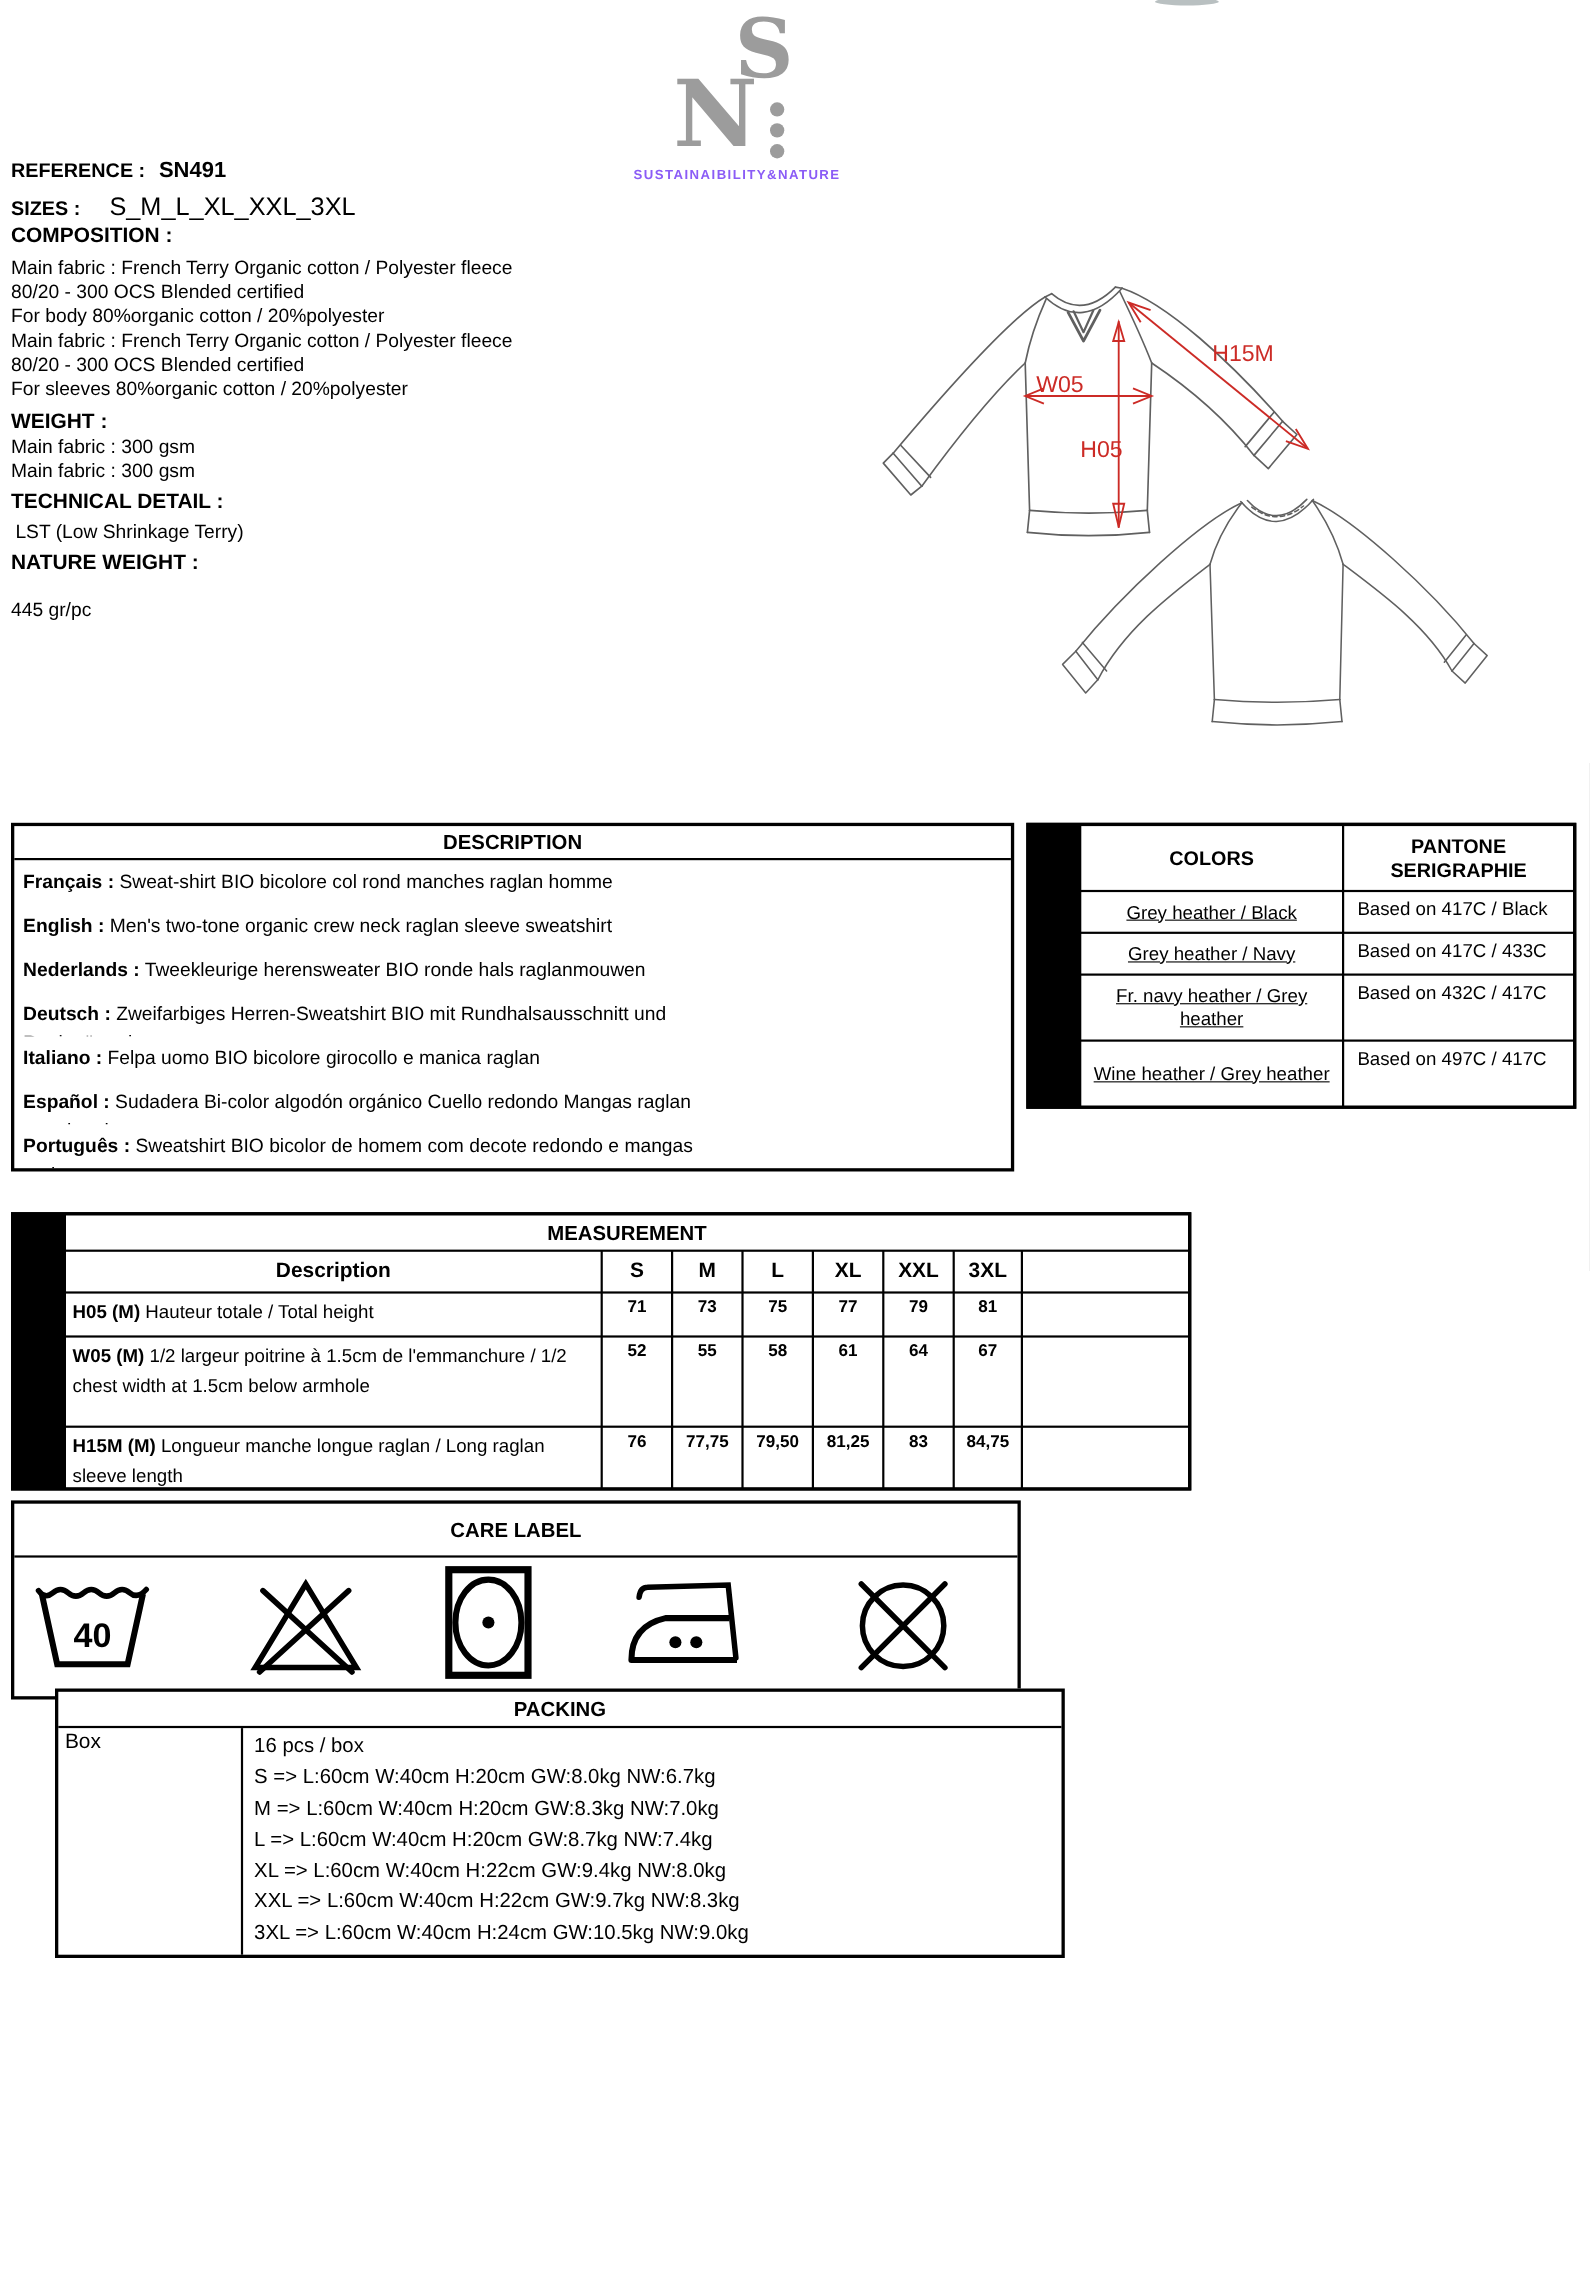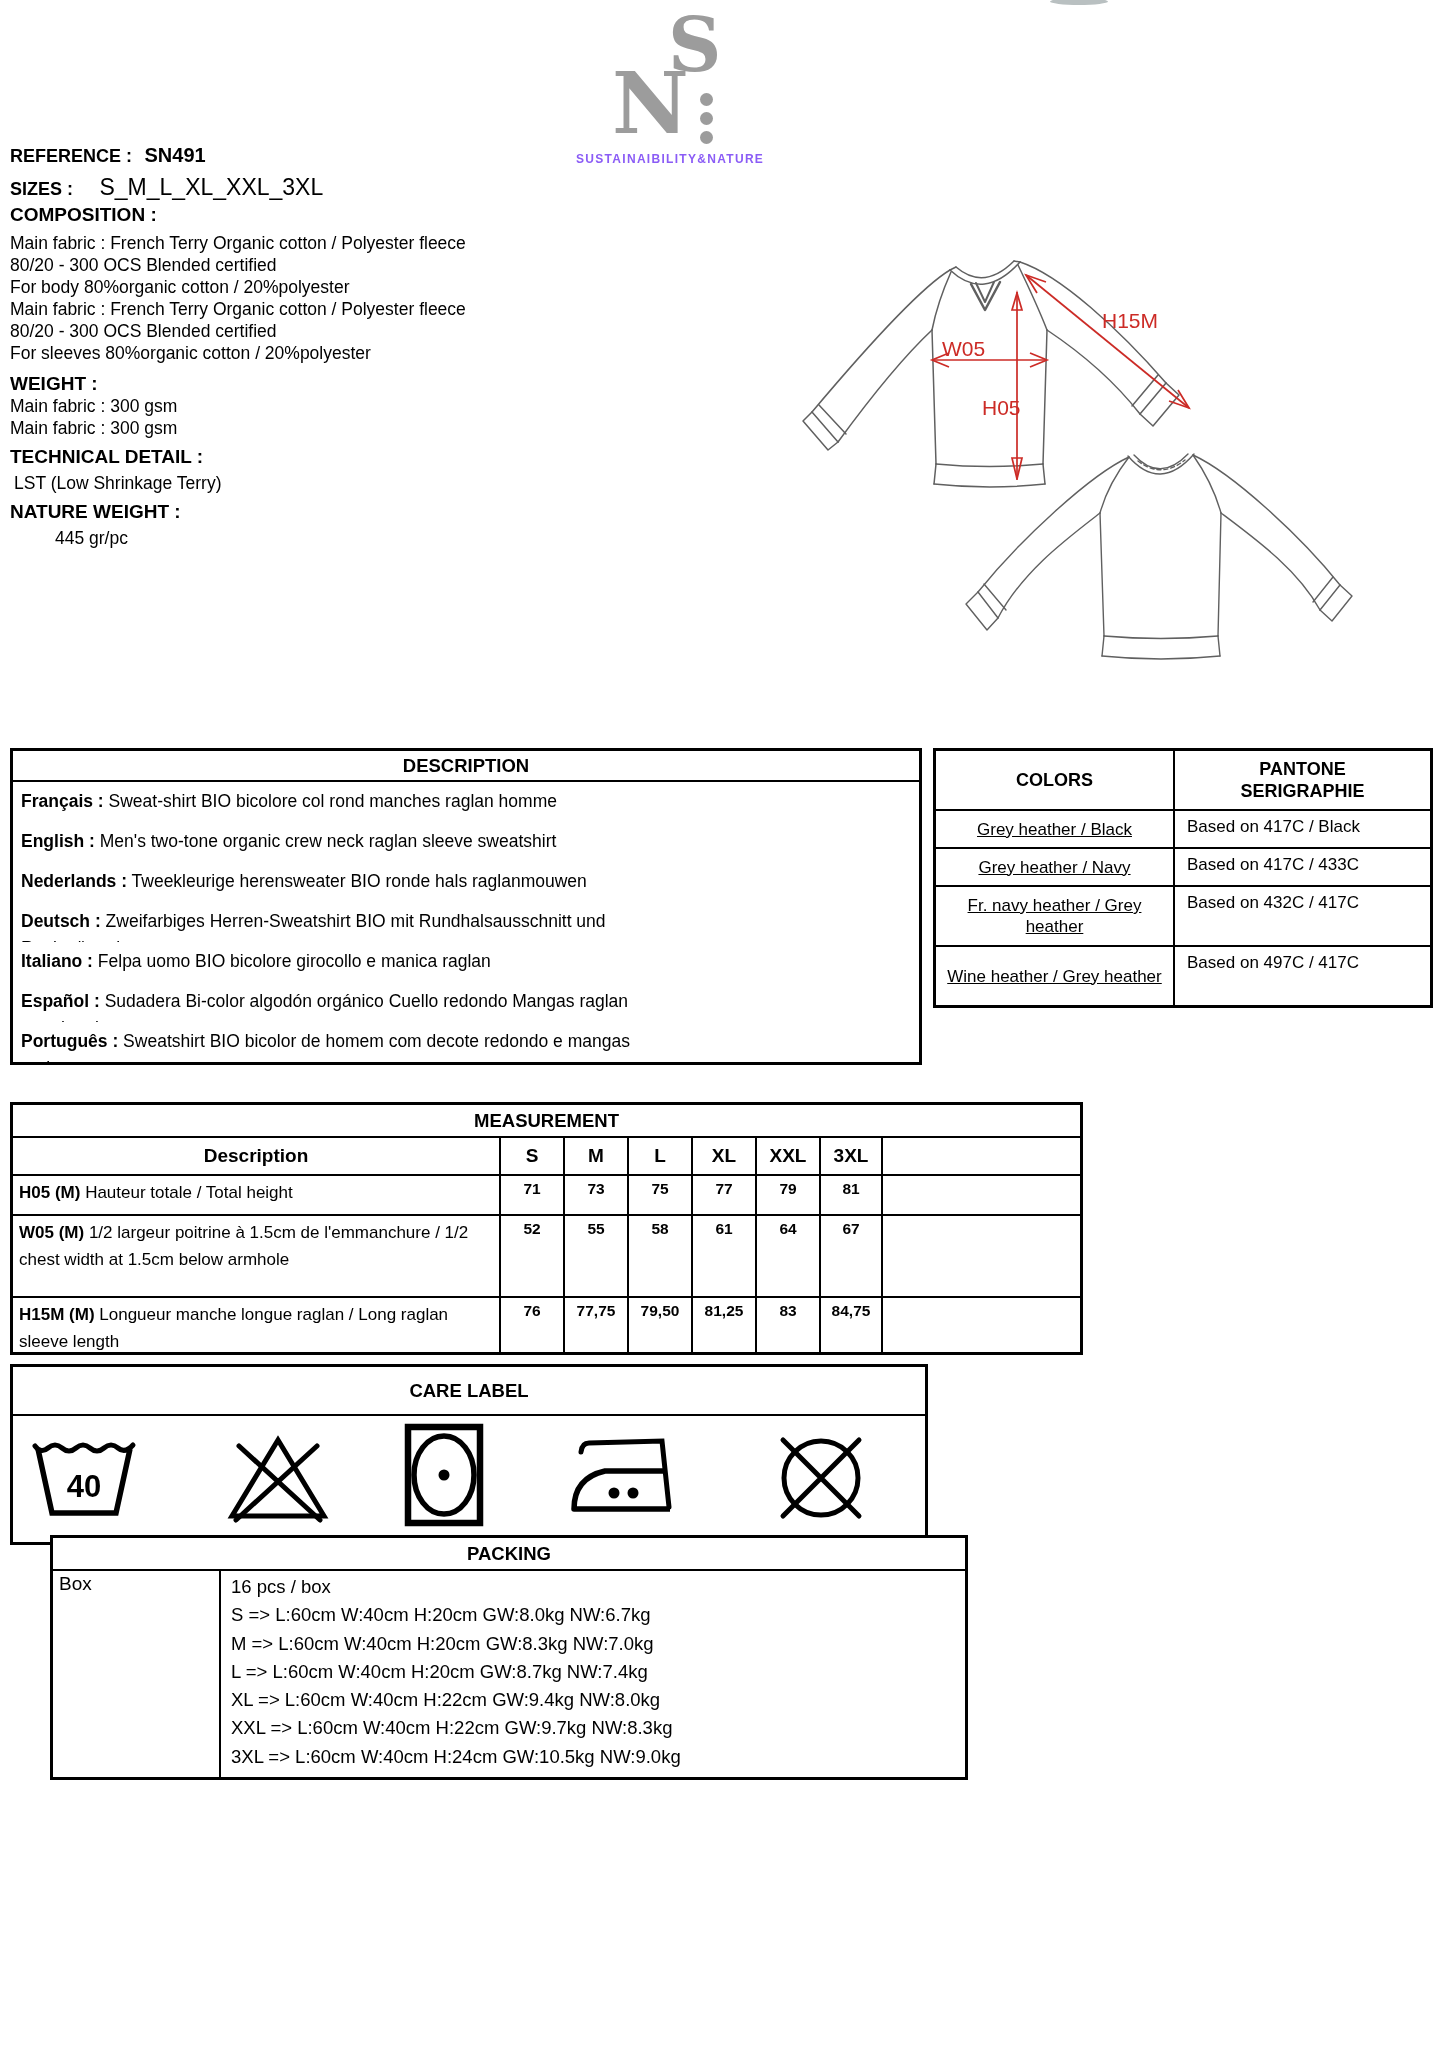--- a/index.html
+++ b/index.html
@@ -25,21 +25,21 @@
   
   .sheet-table { position:absolute; border:3px solid #000; background:#fff; }
   .tbl-head { border-bottom:2px solid #000; display:flex; align-items:center; justify-content:center;
               font-weight:bold; font-size:18.5px; }
 
   
   .desc-row { height:40px; overflow:hidden; padding:6px 8px 0 8px; font-size:17.5px; line-height:27px; }
   .desc-row .l2 { line-height:27px; }
 
   
-  .grid-black { display:grid; background:#000; gap:2px; }
+  .grid-black { display:grid; background:#000; gap:2px;padding-left:47px; }
   .cell { background:#fff; }
   .c-head { display:flex; flex-direction:column; align-items:center; justify-content:center;
             font-weight:bold; font-size:18px; line-height:22px; text-align:center; }
   .c-left { display:flex; align-items:center; justify-content:center; text-align:center;
             font-size:17px; line-height:21px; padding:2px 6px;text-decoration:underline; }
   .c-right { font-size:17px; padding:6px 0 0 12px; }
 
   
   .m-size-h { display:flex; align-items:center; justify-content:center; font-weight:bold; font-size:19px; }
   .m-desc-h { display:flex; align-items:center; justify-content:center; font-weight:bold; font-size:19px; }
@@ -92,21 +92,21 @@
   <div class="info-line body-txt" style="top:343px;">For sleeves 80%organic cotton / 20%polyester</div>
 
   <div class="info-line lbl" style="top:373px;">WEIGHT :</div>
   <div class="info-line body-txt" style="top:396px;">Main fabric : 300 gsm</div>
   <div class="info-line body-txt" style="top:418px;">Main fabric : 300 gsm</div>
 
   <div class="info-line lbl" style="top:446px;">TECHNICAL DETAIL :</div>
   <div class="info-line body-txt" style="top:473px; left:14px;">LST (Low Shrinkage Terry)</div>
 
   <div class="info-line lbl" style="top:501px;">NATURE WEIGHT :</div>
-  <div class="info-line body-txt" style="top:528px;margin-left:45px;">445 gr/pc</div>
+  <div class="info-line body-txt" style="top:544px;">445 gr/pc</div>
 
   <div class="abs" style="left:770px; top:180px; width:650px; height:560px;">
     <svg width="650" height="560" viewBox="0 0 650 560">
       <g stroke="#606060" stroke-width="1.5" fill="none" stroke-linecap="round" stroke-linejoin="round">
 
         <path d="M180,90 Q214,122 250,82"></path>
         <path d="M186,87 Q214,111 244,81"></path>
         <path d="M180,90 L186,87 M250,82 L244,81"></path>
 
         <path d="M201,104 L215,130 L230,102" stroke-width="2.5"></path>

